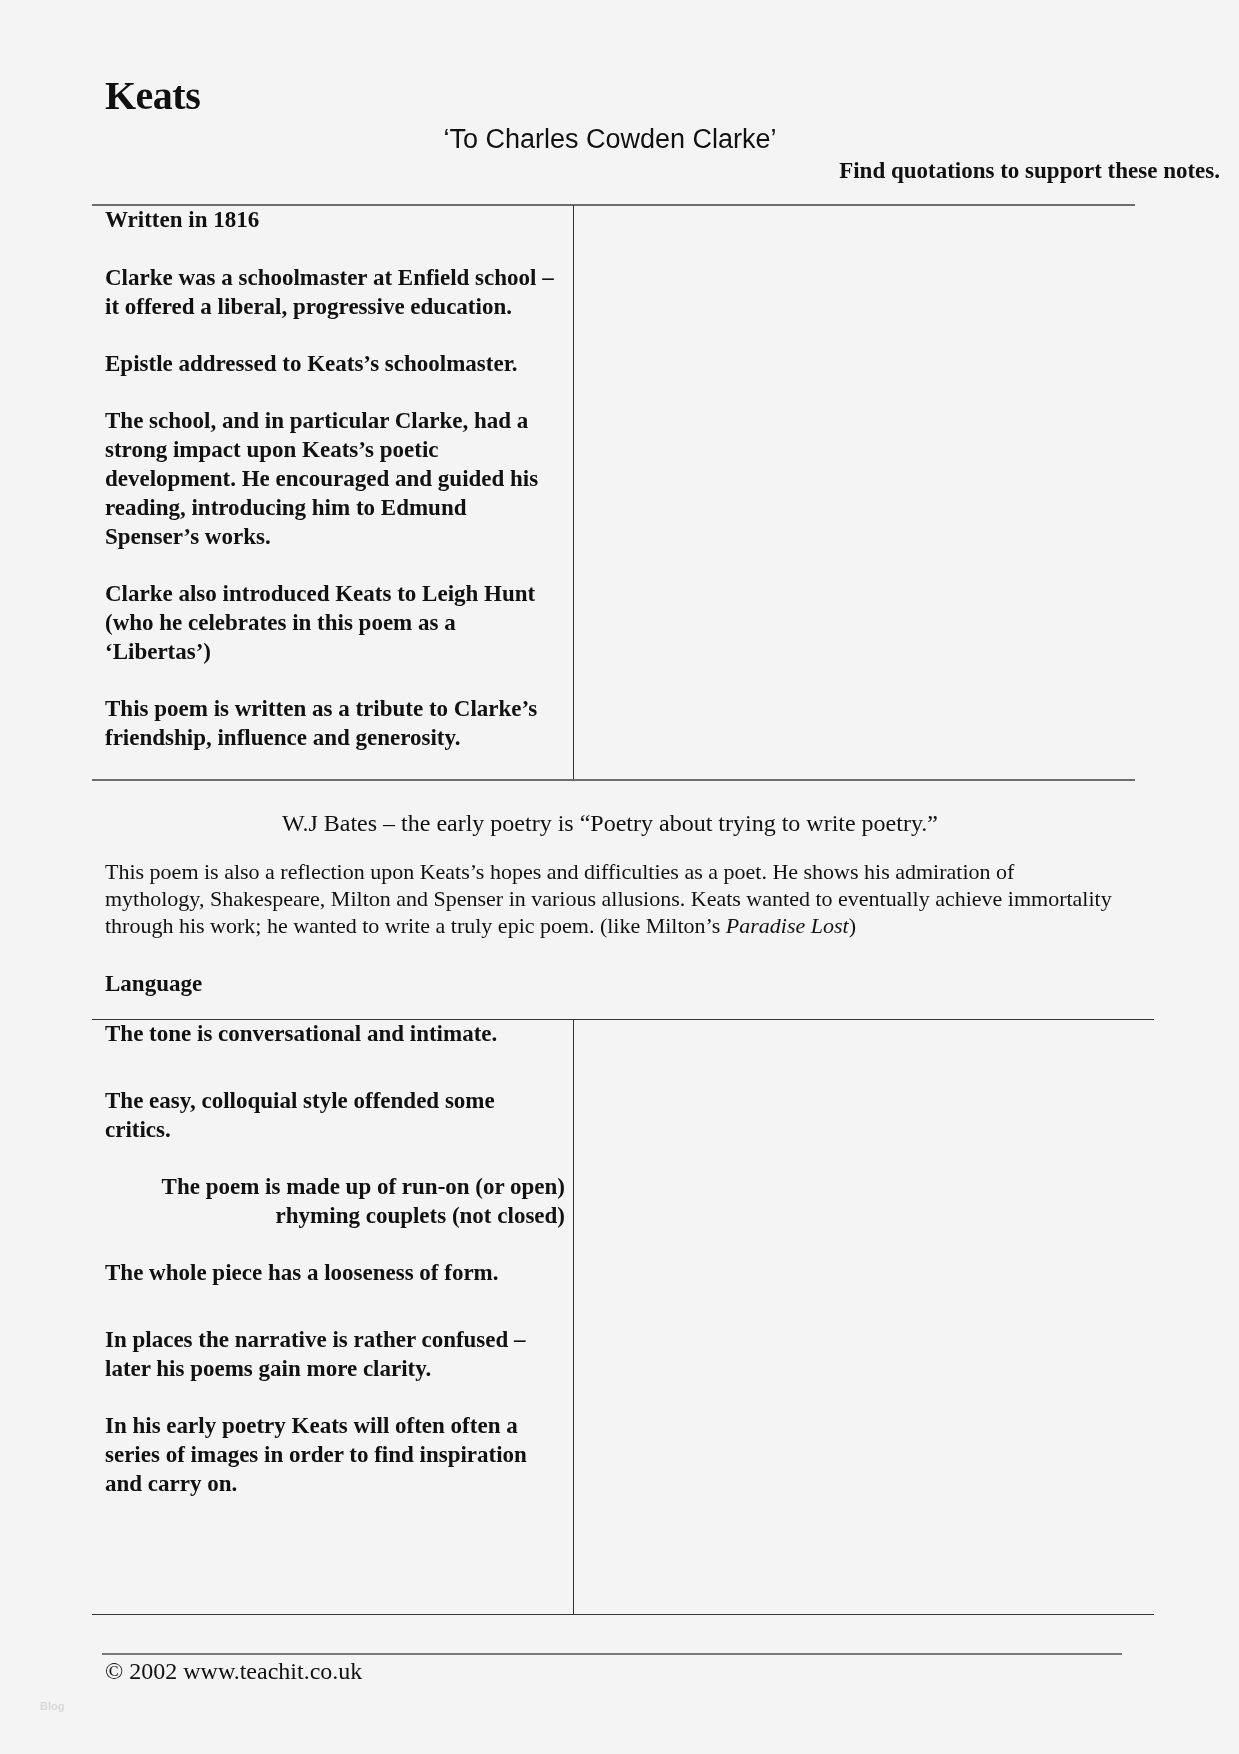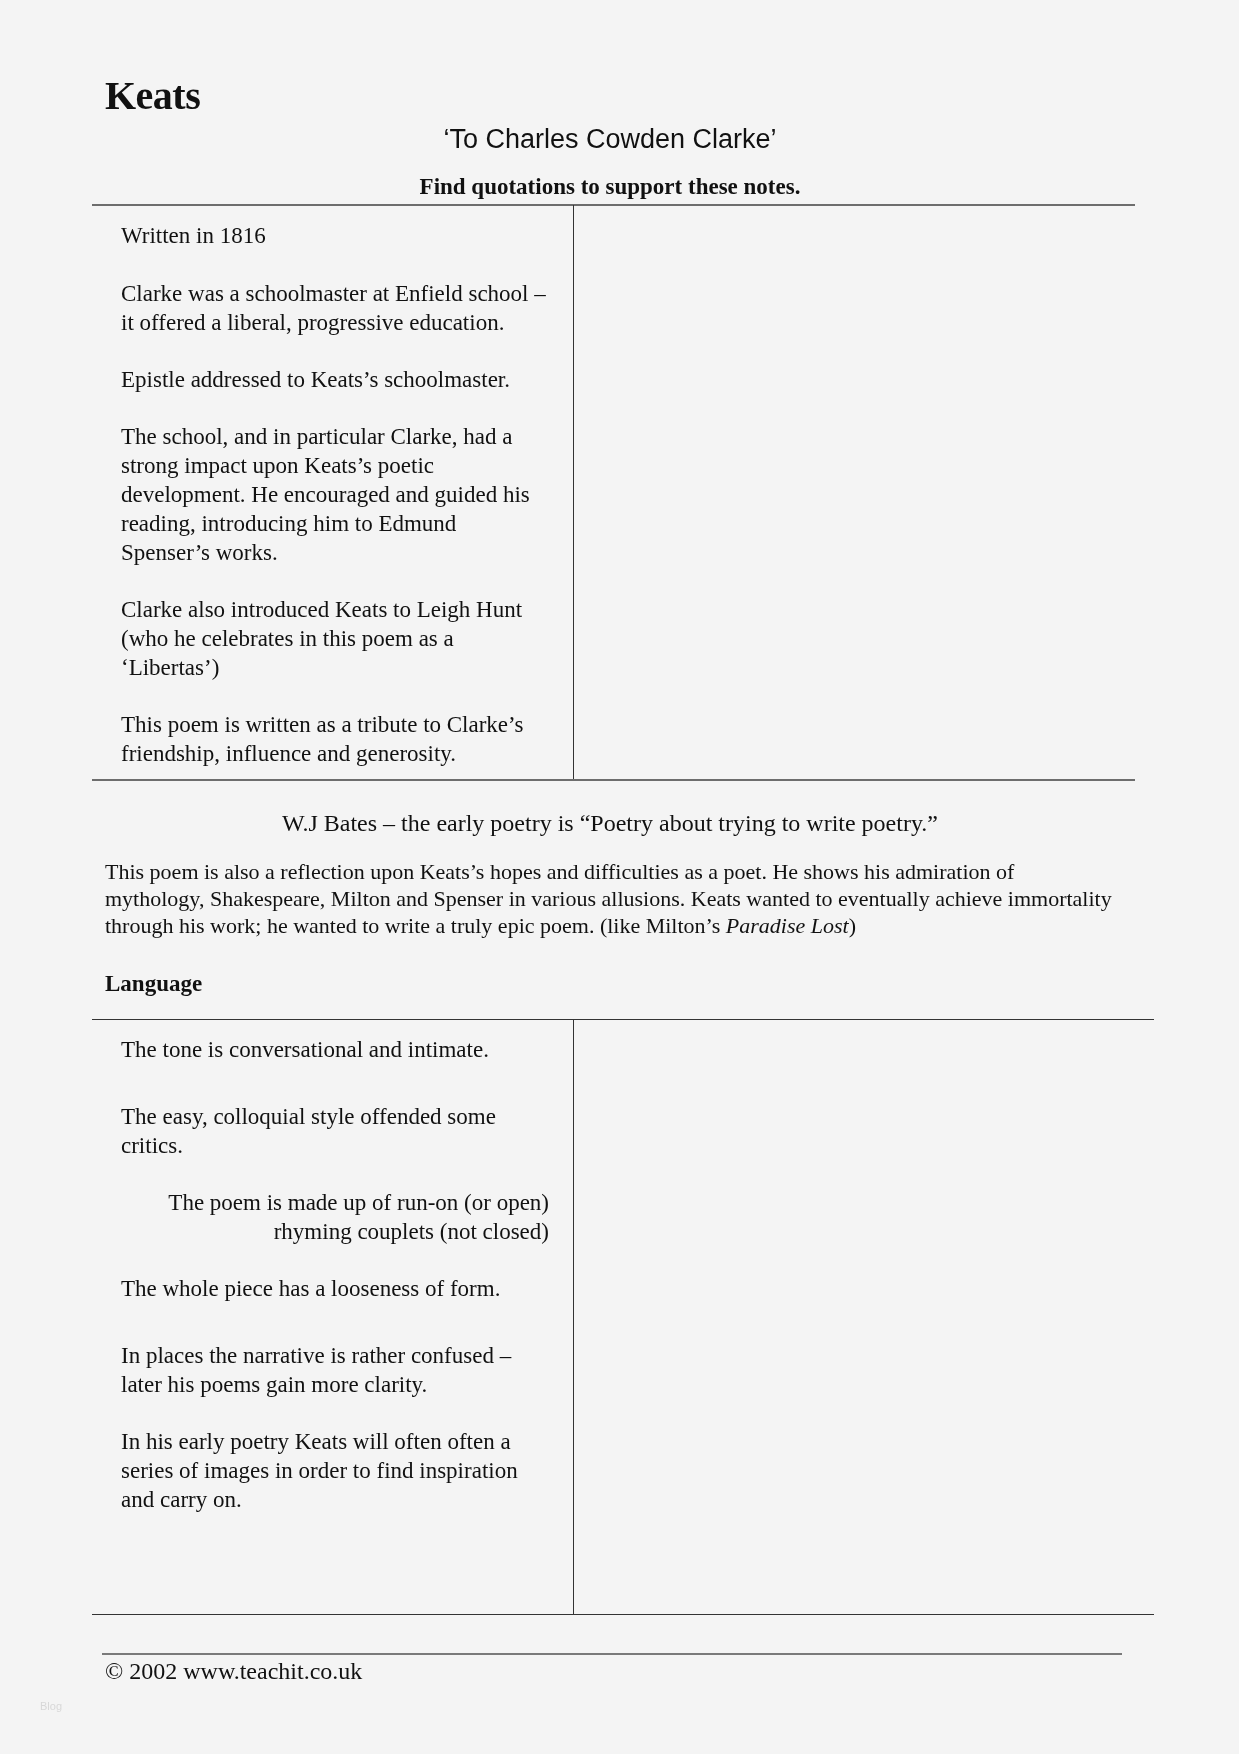--- a/index.html
+++ b/index.html
@@ -4,31 +4,31 @@
 <style>
   html, body { margin: 0; padding: 0; }
   body {
     width: 1239px; height: 1754px; background: #f4f4f4; position: relative;
     font-family: "Liberation Serif", "DejaVu Serif", serif; color: #111;
     overflow: hidden;
   }
   .abs { position: absolute; }
   .title { left: 105px; top: 72px; font-size: 40px; font-weight: bold; letter-spacing: -0.5px; }
   .subtitle { left: 0; width: 1220px; text-align: center; top: 124px; font-family: "Liberation Sans", "DejaVu Sans", sans-serif; font-size: 27px; }
-  .instruction { left: 0; width: 1220px; text-align: center; top: 158px; font-size: 23px; font-weight: bold; margin-top: 16px; }
+  .instruction { left: 0; width: 1220px; text-align: right; top: 158px; font-size: 23px; font-weight: bold; }
   .rule { background: #6d6d6d; height: 2px; }
   .vline { background: #333; width: 1px; }
   .notes { font-size: 23px; line-height: 29px; }
-  .notes p { margin: 16px; }
+  .notes p { margin: 0; font-weight: bold; }
   .quote-line { left: 0; width: 1220px; text-align: center; top: 810px; font-size: 24px; }
   .quote-line b { font-weight: normal; }
   .para { left: 105px; width: 1010px; top: 858px; font-size: 22px; line-height: 27px; }
   .lang-head { left: 105px; top: 971px; font-size: 23px; font-weight: bold; }
   .footer { left: 105px; top: 1655px; font-size: 24px; }
-  .watermark { left: 40px; top: 1700px; font-size: 11px; color: #d8d8d8; font-family: "Liberation Sans", sans-serif; }
+  .watermark { left: 40px; top: 1700px; font-size: 11px; color: #d8d8d8; font-family: "Liberation Sans", sans-serif; font-weight: bold; }
 </style>
 </head>
 <body>
 
 <div class="abs title">Keats</div>
 <div class="abs subtitle">‘To Charles Cowden Clarke’</div>
 <div class="abs instruction">Find quotations to support these notes.</div>
 
 <div class="abs rule" style="left:92px; top:204px; width:1043px;"></div>
 <div class="abs vline" style="left:573px; top:205px; height:575px;"></div>

